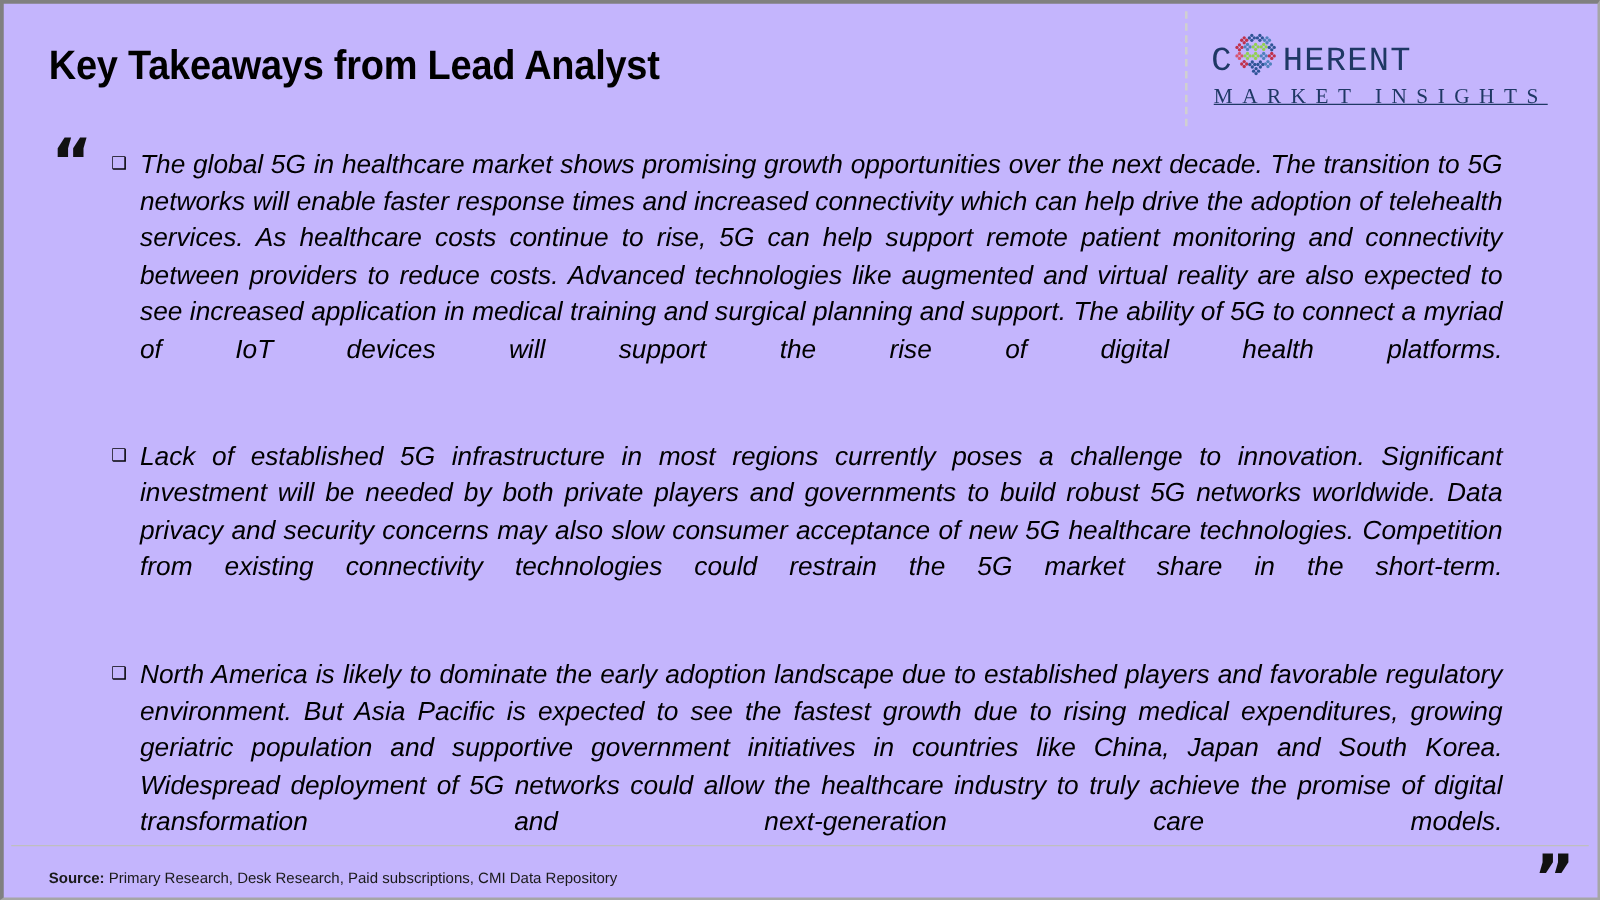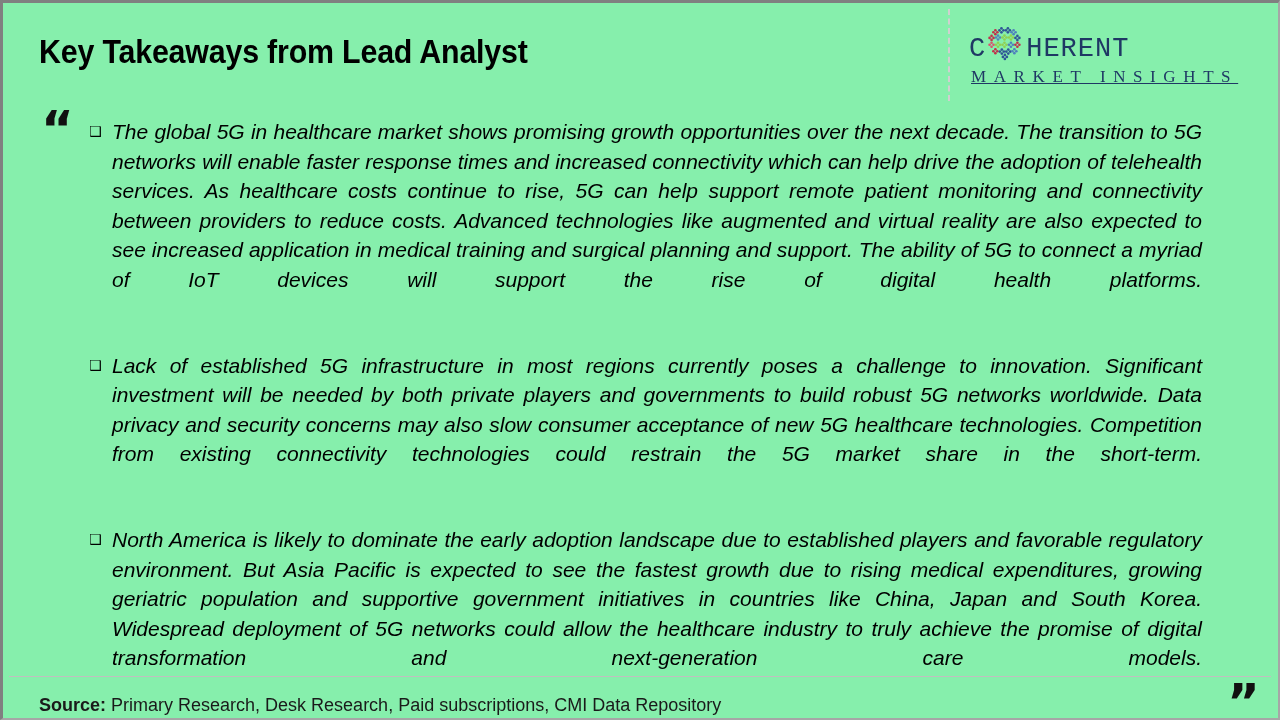--- a/index.html
+++ b/index.html
@@ -12,21 +12,21 @@
     height: 720px;
     overflow: hidden;
     font-family: "Liberation Sans", sans-serif;
   }
 
   #slide {
     position: relative;
     width: 1280px;
     height: 720px;
     box-sizing: border-box;
-    background: #86efac;
+    background: #c4b5fd;
     border-top: 3px solid #808080;
     border-left: 3px solid #808080;
     border-right: 2px solid #a6a6a6;
     border-bottom: 2px solid #a6a6a6;
     overflow: hidden;
   }
 
   
   #header {
     position: absolute;
@@ -178,21 +178,21 @@
     width: 1262px;
     height: 0;
     border-top: 1px solid #bfbfbf;
   }
 
   #source-line {
     position: absolute;
     left: 36px;
     top: 692px;
     font-family: "Liberation Sans", sans-serif;
-    font-size: 18px;
+    font-size: 12px;
     color: #1a1a1a;
     white-space: nowrap;
   }
   #source-label {
     font-weight: bold;
   }
   #source-value {
     font-weight: normal;
   }
 </style>

